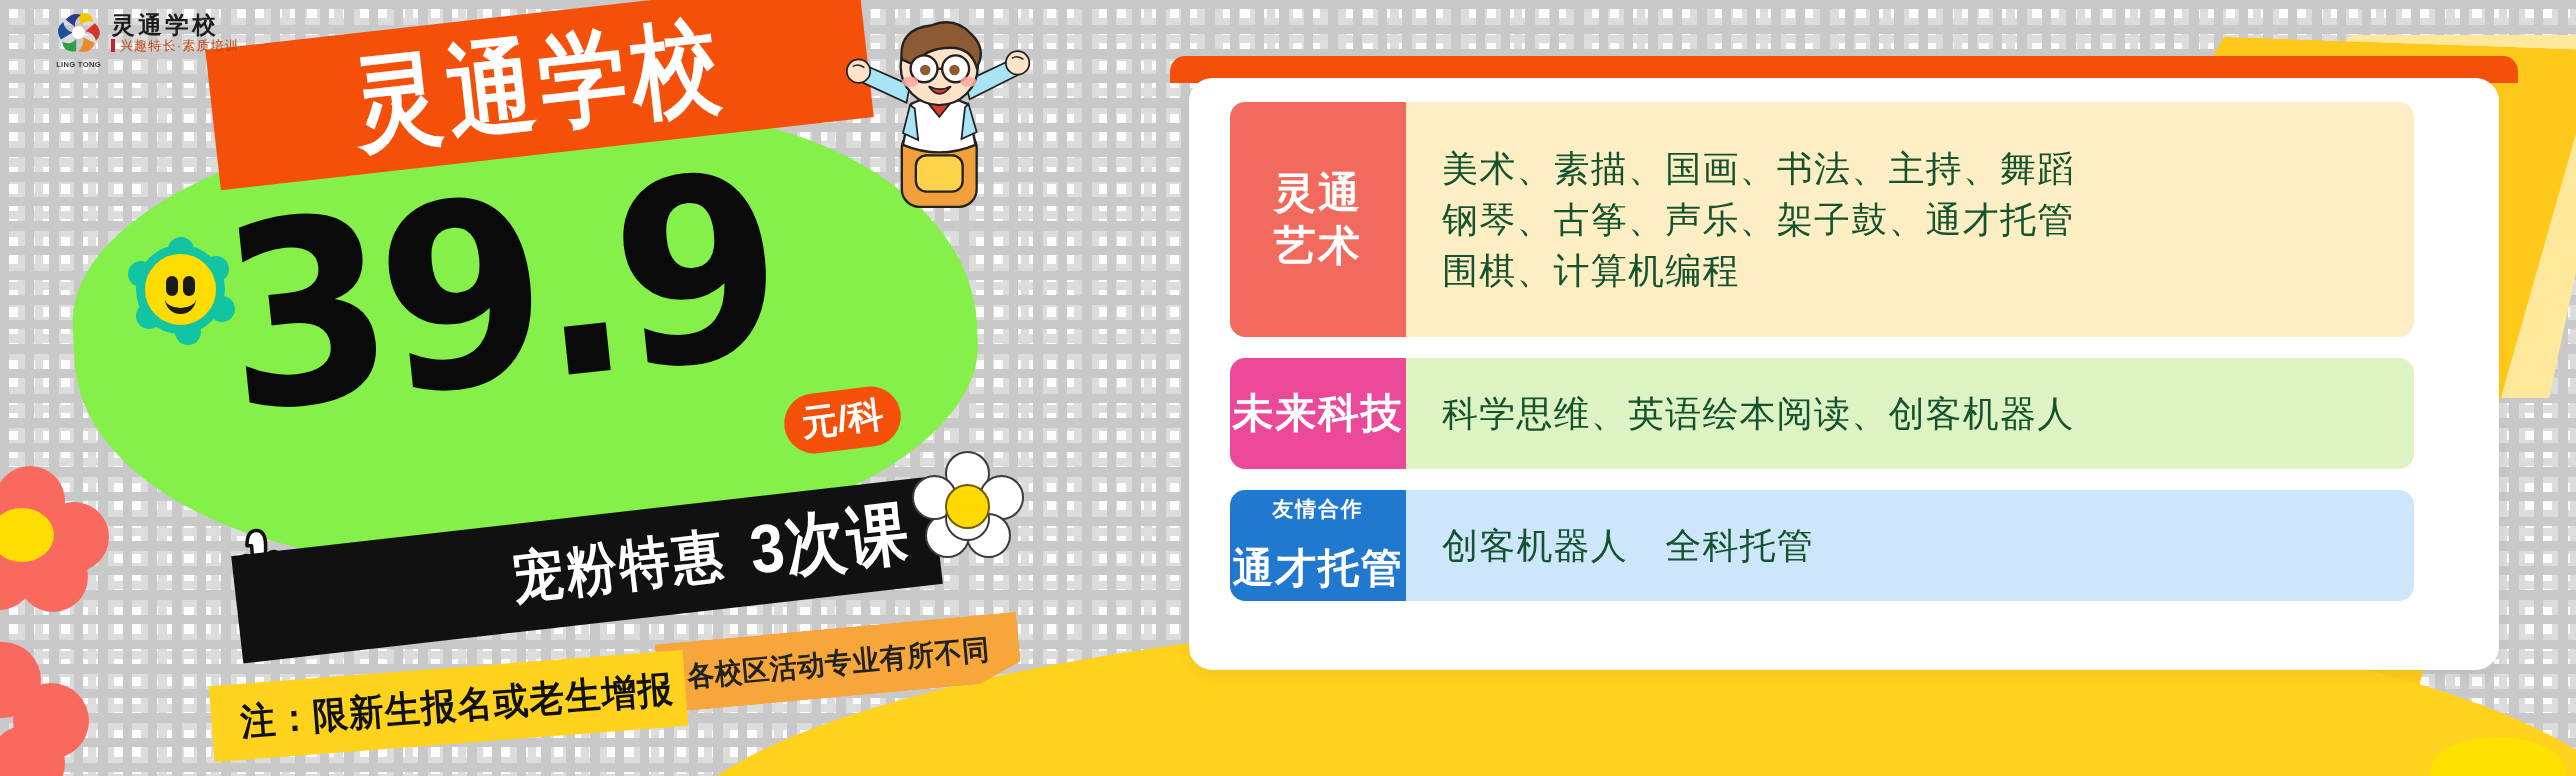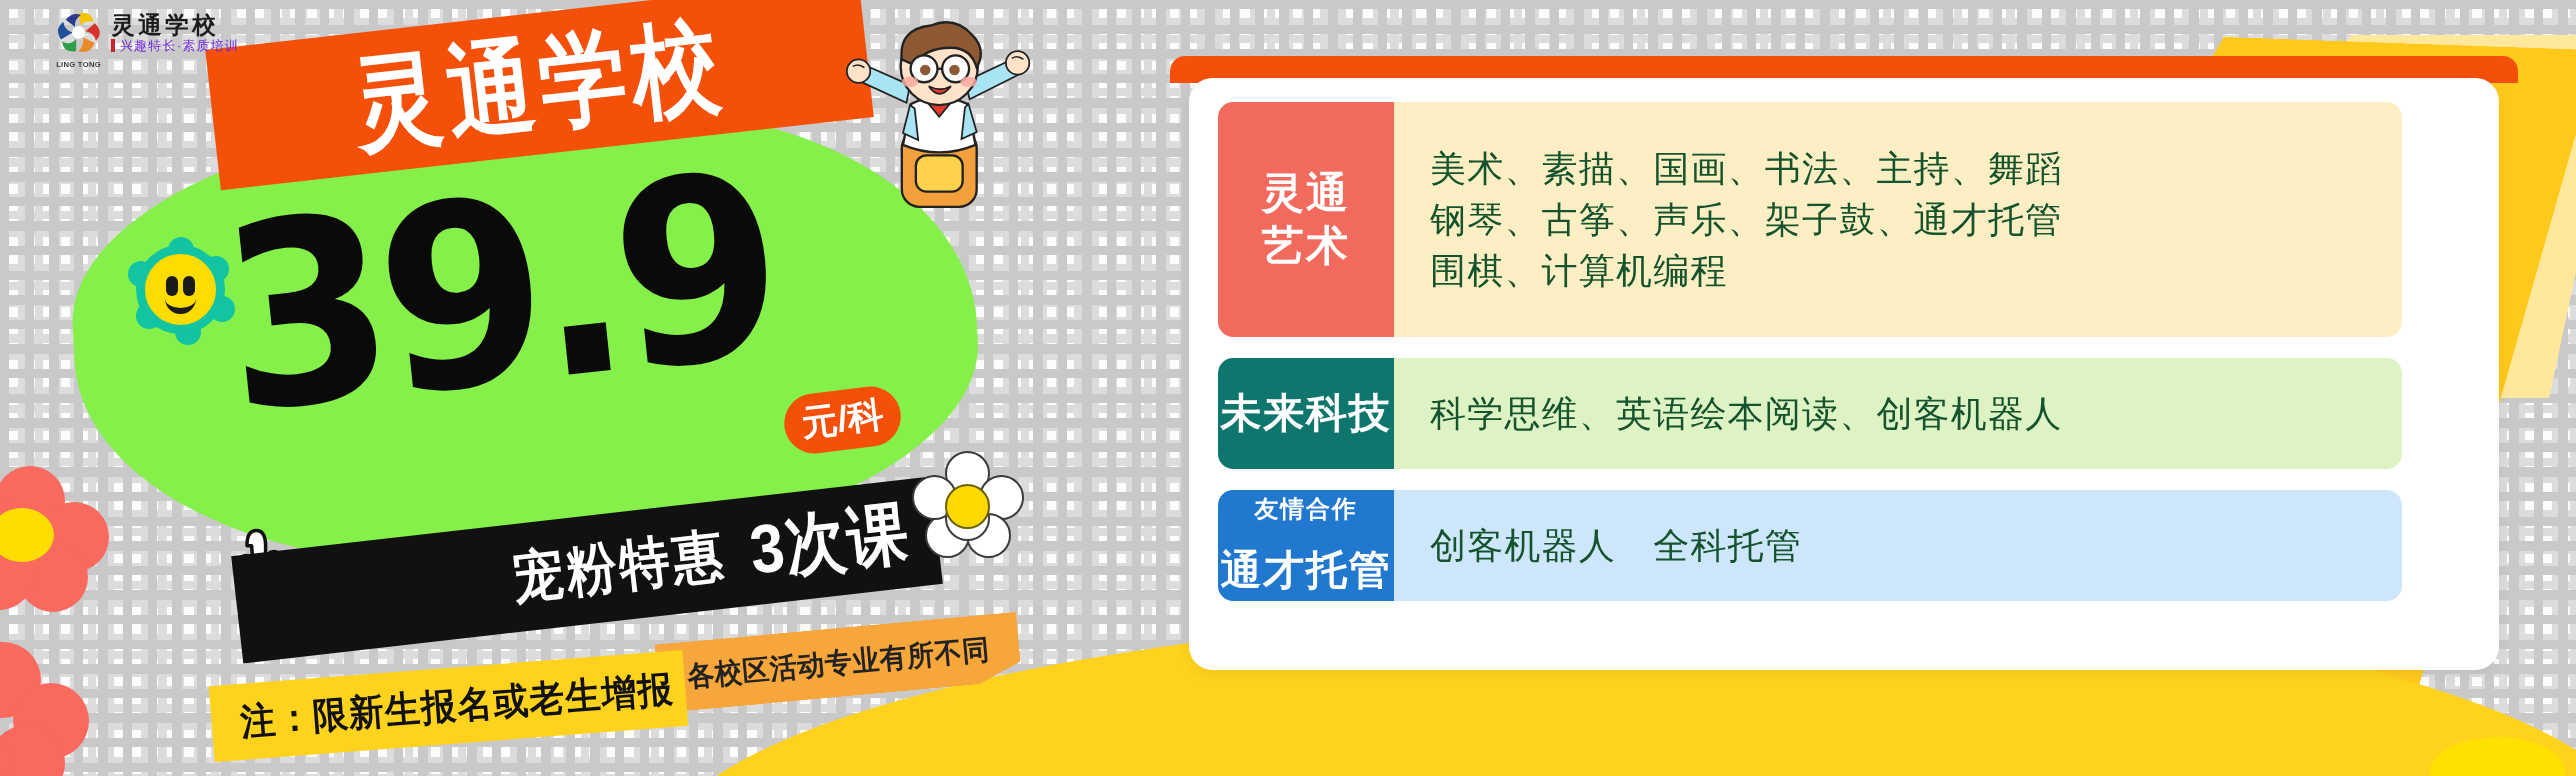--- a/index.html
+++ b/index.html
@@ -184,64 +184,64 @@
   .logo{
     position:absolute; left:54px; top:8.2px;
     display:flex; align-items:center; gap:8.2px;
   }
   .logo .mark{ width:49px; height:49px; position:relative; }
   .logo .words{ display:flex; flex-direction:column; gap:1.2px; }
   .logo .name{
     font-size:23.5px; font-weight:600; color:#1c1c1c; letter-spacing:3.5px; line-height:1.05;
   }
   .logo .tag{
-    font-size:13px; color:#6d28d9; letter-spacing:1.2px; line-height:1.05;
+    font-size:13px; color:#c2410c; letter-spacing:1.2px; line-height:1.05;
     border-left:4.1px solid #C1272D; padding-left:4.7px;
   }
   .logo .ltxt{
     position:absolute; left:0; top:52px; width:49px; text-align:center;
     font-size:7.6px; font-weight:bold; color:#3a3a3a; letter-spacing:0.3px;
   }
 
   
   .card-frame{
     position:absolute; left:1170px; top:56px; width:1348px; height:634px;
   }
   .card-frame .bar{
     position:absolute; left:0; top:0; width:100%; height:27px;
     background:#F4500A; border-radius:15.2px 15.2px 0 0;
   }
   .card-frame .panel{
     position:absolute; left:19.3px; top:22px; width:1310px; height:592px;
     background:#fff; border-radius:23.5px;
     box-shadow:0 3.5px 15.2px rgba(0,0,0,.06);
   }
-  .rows{ position:absolute; left:48px; top:46px; width:1184px; }
+  .rows{ position:absolute; left:60px; top:46px; width:1184px; }
 
   .row{ display:flex; border-radius:15.2px; overflow:hidden; margin-bottom:21px; }
   .row .label{
     flex:0 0 176px; display:flex; flex-direction:column;
     align-items:center; justify-content:center; color:#fff;
   }
   .row .body{ flex:1; display:flex; flex-direction:column; justify-content:center; padding:0 0 0 36px; }
   .row .body .line{
     font-size:36px; color:#14532d; letter-spacing:1.2px; line-height:1.42; white-space:nowrap;
   }
 
   .row-art{ height:235px; }
   .row-art .label{ background:#F2695E; font-size:42px; font-weight:bold; line-height:1.26; letter-spacing:2.3px; }
   .row-art .body{ background:#FDEFC3; }
 
   .row-tech{ height:111px; }
-  .row-tech .label{ background:#0f766e; font-size:41px; font-weight:bold; letter-spacing:1.8px; }
+  .row-tech .label{ background:#ec4899; font-size:41px; font-weight:bold; letter-spacing:1.8px; }
   .row-tech .body{ background:#DDF3C3; }
 
   .row-tutor{ height:111px; margin-bottom:0; }
   .row-tutor .label{ background:#2178CF; }
-  .row-tutor .label .small{ font-size:24px; font-weight:600; letter-spacing:1.8px; margin-bottom:18px; }
+  .row-tutor .label .small{ font-size:21px; font-weight:600; letter-spacing:1.8px; margin-bottom:18px; }
   .row-tutor .label .big{ font-size:41px; font-weight:bold; letter-spacing:1.8px; }
   .row-tutor .body{ background:#CDE6FB; }
 </style>
 </head>
 <body>
 
 <div id="stage">
 
   <div class="grid"></div>
   <div class="gridv2"></div>

